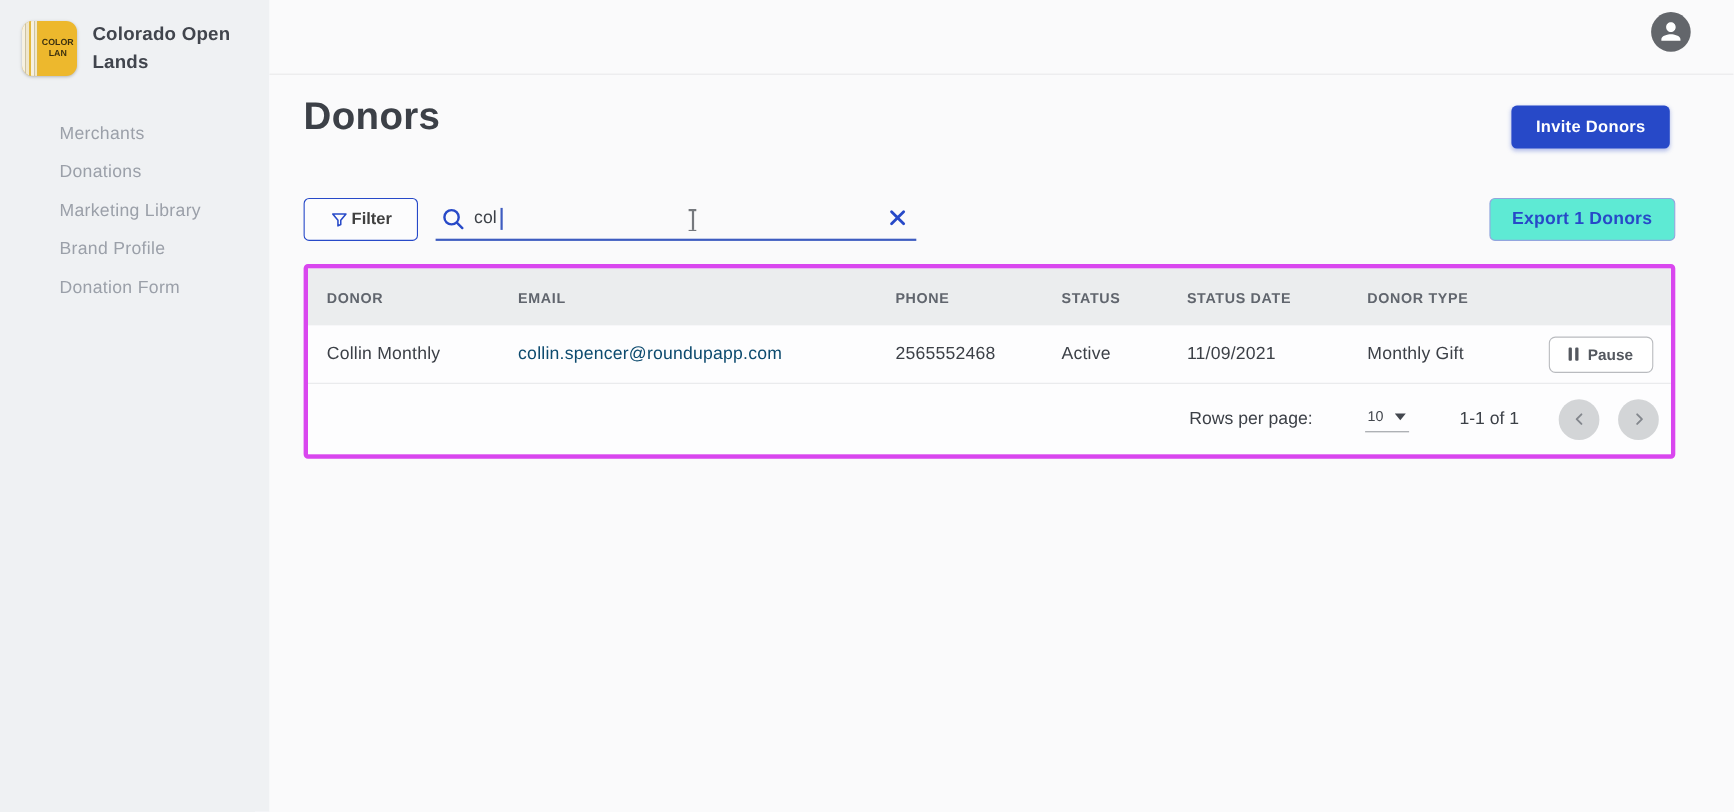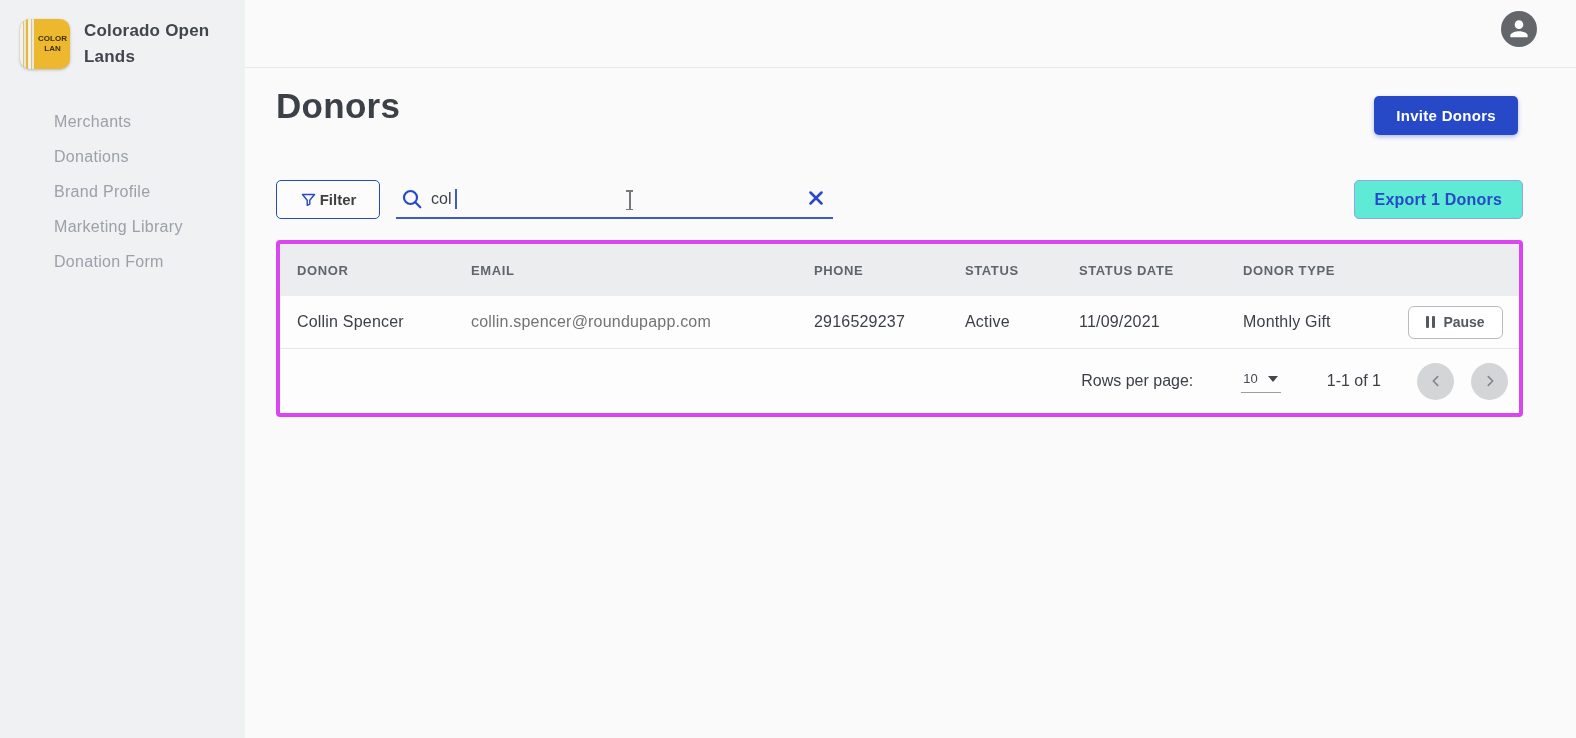--- a/index.html
+++ b/index.html
@@ -57,21 +57,21 @@
   .export-btn { position:absolute; right:0; top:0; height:39px; padding:0 20px; background:#5eead4; border:1px solid #93a5de;
                 color:#2749c8; font-size:16px; letter-spacing:.2px; }
 
   
   .table { position:absolute; left:31px; right:53px; top:172px; background:#fff; border:4px solid #d946ef; border-radius:4px; overflow:hidden; }
   .tgrid { display:grid; grid-template-columns:174px 343px 151px 114px 164px 158px 1fr; align-items:center; padding:0 16px 0 17px; }
   .thead { height:52px; background:#ebedee; }
   .thead .th { font-size:13px; font-weight:bold; color:#60656d; letter-spacing:.6px; }
   .trow { height:53px; border-bottom:1px solid #e6e7e9; background:#fdfdfe; }
   .trow .td { font-size:16px; color:#3c4047; letter-spacing:.2px; }
-  .td.email a { color:#737373; text-decoration:none; cursor:pointer; }
+  .td.email a { color:#0c4a6e; text-decoration:none; cursor:pointer; }
   .cell-action { justify-self:end; }
   .pause-btn { height:33px; width:95px; background:#fff; border:1px solid #b9bbbf; border-radius:6px; color:#54585f; font-size:14px; gap:8px; }
   .pause-bars { display:flex; gap:3px; }
   .pause-bars i { display:block; width:3px; height:12px; background:#54585f; border-radius:1px; }
 
   .tfoot { height:64px; display:flex; align-items:center; justify-content:flex-end; padding-right:11px; background:#fdfdfe; }
   .rpp-label { font-size:16px; color:#3c4047; }
   .rpp-select { display:flex; align-items:center; gap:9px; margin-left:48px; border-bottom:1px solid #9b9ea3;
                 padding:2px 2px 6px 2px; cursor:pointer; }
   .rpp-value { font-size:13px; color:#43474e; }
@@ -141,24 +141,24 @@
       <div class="nav-item main">
         <span class="nicon">
           <svg width="20" height="20" viewBox="0 0 24 24">
               <path d="M9 21c0 .55.45 1 1 1h4c.55 0 1-.45 1-1v-1H9v1zm3-19C8.14 2 5 5.14 5 9c0 2.38 1.19 4.47 3 5.74V17c0 .55.45 1 1 1h6c.55 0 1-.45 1-1v-2.26c1.81-1.27 3-3.36 3-5.74 0-3.86-3.14-7-7-7zm2.85 11.1l-.85.6V16h-4v-2.3l-.85-.6A4.997 4.997 0 0 1 7 9c0-2.76 2.24-5 5-5s5 2.24 5 5c0 1.63-.8 3.16-2.15 4.1z" fill="#555b66" stroke="none"></path>
             </svg>
         </span>
         <span>Resources</span>
       </div>
 
       <div class="nav-item sub">
+        <span>Marketing Library</span>
+      </div>
+      <div class="nav-item sub">
         <span>Brand Profile</span>
-      </div>
-      <div class="nav-item sub">
-        <span>Marketing Library</span>
       </div>
       <div class="nav-item sub">
         <span>Donation Form</span>
       </div>
 
       <div class="nav-item main">
         <span class="nicon outl">
           <svg width="20" height="20" viewBox="0 0 24 24" fill="none">
               <path d="M5 21V4" stroke="#555b66" stroke-width="2" stroke-linecap="round"></path>
               <path d="M5 5h9.3l.5 2H20v8h-6.6l-.5-2H5" stroke="#555b66" stroke-width="2" stroke-linejoin="round"></path>
@@ -236,25 +236,25 @@
         <div class="th">DONOR</div>
         <div class="th">EMAIL</div>
         <div class="th">PHONE</div>
         <div class="th">STATUS</div>
         <div class="th">STATUS DATE</div>
         <div class="th">DONOR TYPE</div>
         <div class="th"></div>
       </div>
 
       <div class="tgrid trow">
-        <div class="td">Collin Spencer</div>
+        <div class="td">Collin Monthly</div>
         <div class="td email">
           <a>collin.spencer@roundupapp.com</a>
         </div>
-        <div class="td">2916529237</div>
+        <div class="td">2565552468</div>
         <div class="td">Active</div>
         <div class="td">11/09/2021</div>
         <div class="td">Monthly Gift</div>
         <div class="cell-action">
           <div class="btn pause-btn">
             <span class="pause-bars">
                 <i></i>
                 <i></i>
               </span>
             <span>Pause</span>

